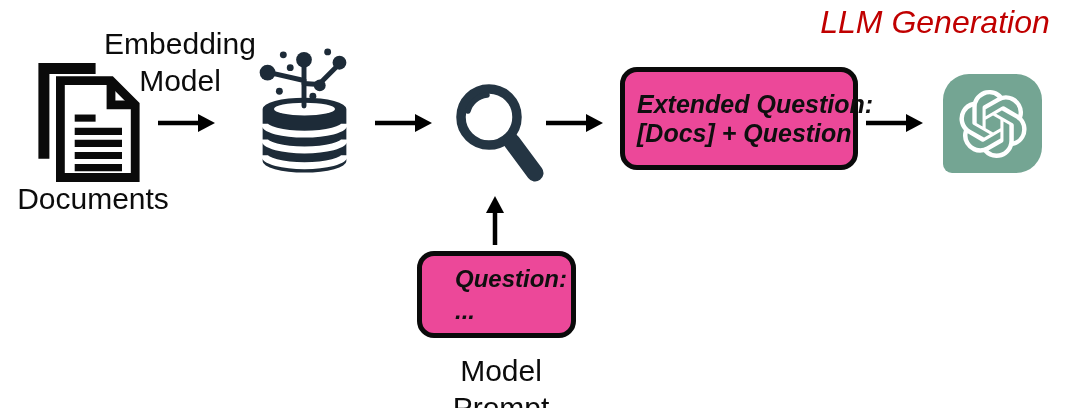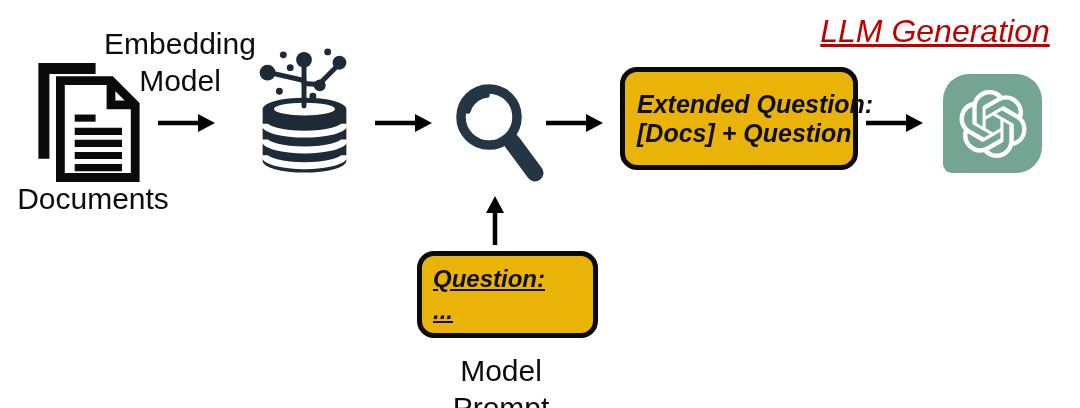--- a/index.html
+++ b/index.html
@@ -8,21 +8,21 @@
     font-family:"Liberation Sans",sans-serif;color:#0c0c0c;
   }
   .abs{position:absolute;}
   .label{
     font-size:30px;line-height:1.22;text-align:center;color:#0c0c0c;
   }
   .stage-title{
     font-size:32px;font-style:italic;color:#c00000;text-align:center;white-space:nowrap;
   }
   .bubble{
-    box-sizing:border-box;background:#eab308;border:5px solid #0a0a0a;border-radius:17px;
+    box-sizing:border-box;background:#ec4899;border:5px solid #0a0a0a;border-radius:17px;
     display:flex;flex-direction:column;justify-content:center;
   }
   .bubble .line{
     font-size:25px;font-weight:bold;font-style:italic;color:#0f0f0f;
     line-height:29px;white-space:nowrap;
   }
   .q-bubble .line{font-size:24px;line-height:32px;}
   .openai-tile{
     background:#74a593;border-radius:26px 26px 26px 9px;
     display:flex;align-items:center;justify-content:center;
@@ -101,38 +101,38 @@
   <svg class="abs" style="left:544px;top:111px;" width="60" height="24" viewBox="0 0 60 24">
     <line x1="2" y1="12" x2="44" y2="12" stroke="#000" stroke-width="4.5"></line>
     <polygon points="42,3 59,12 42,21" fill="#000"></polygon>
   </svg>
 
   <div class="abs bubble" style="left:620px;top:67px;width:238px;height:103px;padding-left:12px;">
     <div class="line">Extended Question:</div>
     <div class="line">[Docs] + Question</div>
   </div>
 
-  <div class="abs stage-title" style="left:810px;top:13px;width:250px;text-decoration:underline;">LLM Generation</div>
+  <div class="abs stage-title" style="left:810px;top:4px;width:250px;">LLM Generation</div>
 
   <svg class="abs" style="left:864px;top:111px;" width="60" height="24" viewBox="0 0 60 24">
     <line x1="2" y1="12" x2="44" y2="12" stroke="#000" stroke-width="4.5"></line>
     <polygon points="42,3 59,12 42,21" fill="#000"></polygon>
   </svg>
 
   <div class="abs openai-tile" style="left:943px;top:74px;width:99px;height:99px;">
     <svg width="68" height="68" viewBox="0 0 24 24">
       <path fill="#ffffff" d="M22.2819 9.8211a5.9847 5.9847 0 0 0-.5157-4.9108 6.0462 6.0462 0 0 0-6.5098-2.9A6.0651 6.0651 0 0 0 4.9807 4.1818a5.9847 5.9847 0 0 0-3.9977 2.9 6.0462 6.0462 0 0 0 .7427 7.0966 5.98 5.98 0 0 0 .511 4.9107 6.051 6.051 0 0 0 6.5146 2.9001A5.9847 5.9847 0 0 0 13.2599 24a6.0557 6.0557 0 0 0 5.7718-4.2058 5.9894 5.9894 0 0 0 3.9977-2.9001 6.0557 6.0557 0 0 0-.7475-7.073zm-9.022 12.6081a4.4755 4.4755 0 0 1-2.8764-1.0408l.1419-.0804 4.7783-2.7582a.7948.7948 0 0 0 .3927-.6813v-6.7369l2.02 1.1686a.071.071 0 0 1 .038.0615v5.5826a4.504 4.504 0 0 1-4.4945 4.4849zm-9.6607-4.1254a4.4708 4.4708 0 0 1-.5346-3.0137l.142.0852 4.783 2.7582a.7712.7712 0 0 0 .7806 0l5.8428-3.3685v2.3324a.0804.0804 0 0 1-.0332.0615L9.74 19.9502a4.4992 4.4992 0 0 1-6.1408-1.6464zM2.3408 7.8956a4.485 4.485 0 0 1 2.3655-1.9728V11.6a.7664.7664 0 0 0 .3879.6765l5.8144 3.3543-2.0201 1.1685a.0757.0757 0 0 1-.071 0l-4.8303-2.7865A4.504 4.504 0 0 1 2.3408 7.8956zm16.5963 3.8558L13.1038 8.364 15.1192 7.2a.0757.0757 0 0 1 .071 0l4.8303 2.7913a4.4944 4.4944 0 0 1-.6765 8.1042v-5.6772a.79.79 0 0 0-.407-.667zm2.0107-3.0231l-.142-.0852-4.7735-2.7818a.7759.7759 0 0 0-.7854 0L9.409 9.2297V6.8974a.0662.0662 0 0 1 .0284-.0615l4.8303-2.7866a4.4992 4.4992 0 0 1 6.6802 4.66zM8.3065 12.863l-2.02-1.1638a.0804.0804 0 0 1-.038-.0567V6.0742a4.4992 4.4992 0 0 1 7.3757-3.4537l-.142.0805L8.704 5.459a.7948.7948 0 0 0-.3927.6813zm1.0976-2.3654l2.602-1.4998 2.6069 1.4998v2.9994l-2.5974 1.4997-2.6067-1.4997z"></path>
     </svg>
   </div>
 
   <svg class="abs" style="left:483px;top:195px;" width="24" height="52" viewBox="0 0 24 52">
     <line x1="12" y1="50" x2="12" y2="15" stroke="#000" stroke-width="4.5"></line>
     <polygon points="3,18 12,1 21,18" fill="#000"></polygon>
   </svg>
 
-  <div class="abs bubble q-bubble" style="left:417px;top:251px;width:181px;height:87px;padding-left:11px;text-decoration:underline;">
+  <div class="abs bubble q-bubble" style="left:417px;top:251px;width:159px;height:87px;padding-left:33px;">
     <div class="line">Question:</div>
     <div class="line">...</div>
   </div>
 
   <div class="abs label" style="left:411px;top:353px;width:180px;">Model Prompt</div>
 
 </div>
 
 </body></html>

